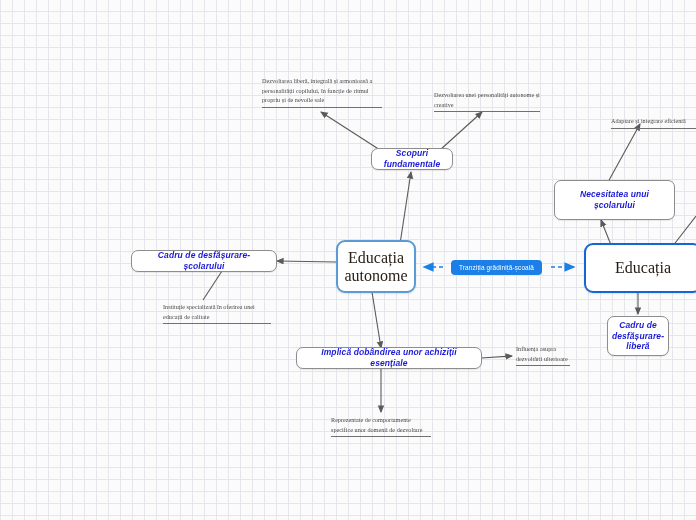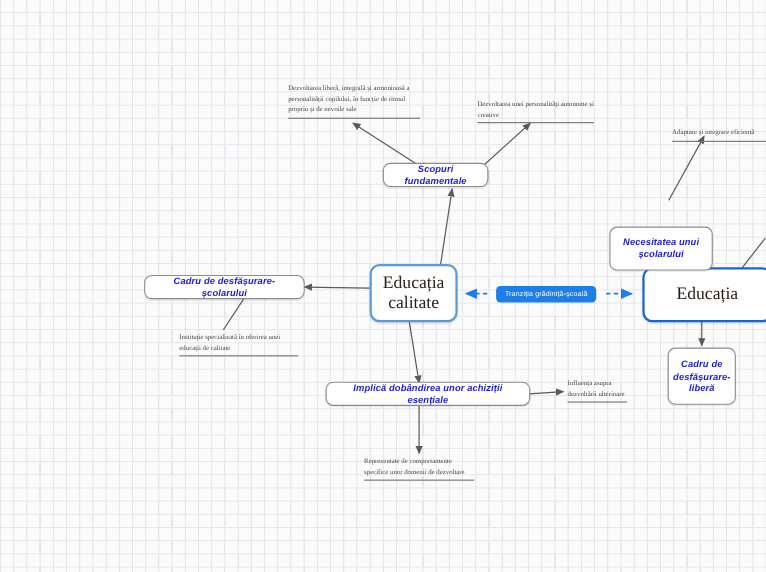--- a/index.html
+++ b/index.html
@@ -168,50 +168,50 @@
   <path class="ln" d="M608,182 L640,124" marker-end="url(#ah)"></path>
 
   <path class="ln" d="M638,292 L638,314" marker-end="url(#ah)"></path>
 
   <path class="ln" d="M672,247 L696,216"></path>
 </svg>
 
 <div class="node node-main" style="left:336px;top:240px;width:80px;height:53px;">
   <div>
     <div>Educația</div>
-    <div>calitate</div>
+    <div>autonome</div>
   </div>
 </div>
 
 <div class="node node-main strong" style="left:584px;top:243px;width:118px;height:50px;">
   <div>
     <div>Educația</div>
   </div>
 </div>
 
-<div class="node node-sub" style="left:348px;top:148px;width:96px;height:22px;">
+<div class="node node-sub" style="left:371px;top:148px;width:82px;height:22px;">
   <span>Scopuri fundamentale</span>
 </div>
 
 <div class="node node-sub" style="left:131px;top:250px;width:146px;height:22px;">
   <span>Cadru de desfășurare- școlarului</span>
 </div>
 
 <div class="node node-sub" style="left:296px;top:347px;width:186px;height:22px;">
   <span>Implică dobândirea unor achiziții esențiale</span>
 </div>
 
-<div class="node node-sub" style="left:554px;top:180px;width:94px;height:40px;margin-top:26px;">
+<div class="node node-sub" style="left:554px;top:180px;width:121px;height:40px;">
   <div>
     <div>Necesitatea unui</div>
     <div>școlarului</div>
   </div>
 </div>
 
-<div class="node node-sub" style="left:607px;top:316px;width:62px;height:52px;">
+<div class="node node-sub" style="left:607px;top:316px;width:62px;height:40px;">
   <div>
     <div>Cadru de</div>
     <div>desfășurare-</div>
     <div>liberă</div>
   </div>
 </div>
 
 <div class="note" style="left:262px;top:76px;width:120px;">
   <span>Dezvoltarea liberă, integrală și armonioasă a personalității copilului, în funcție de ritmul propriu și de nevoile sale</span>
 </div>

